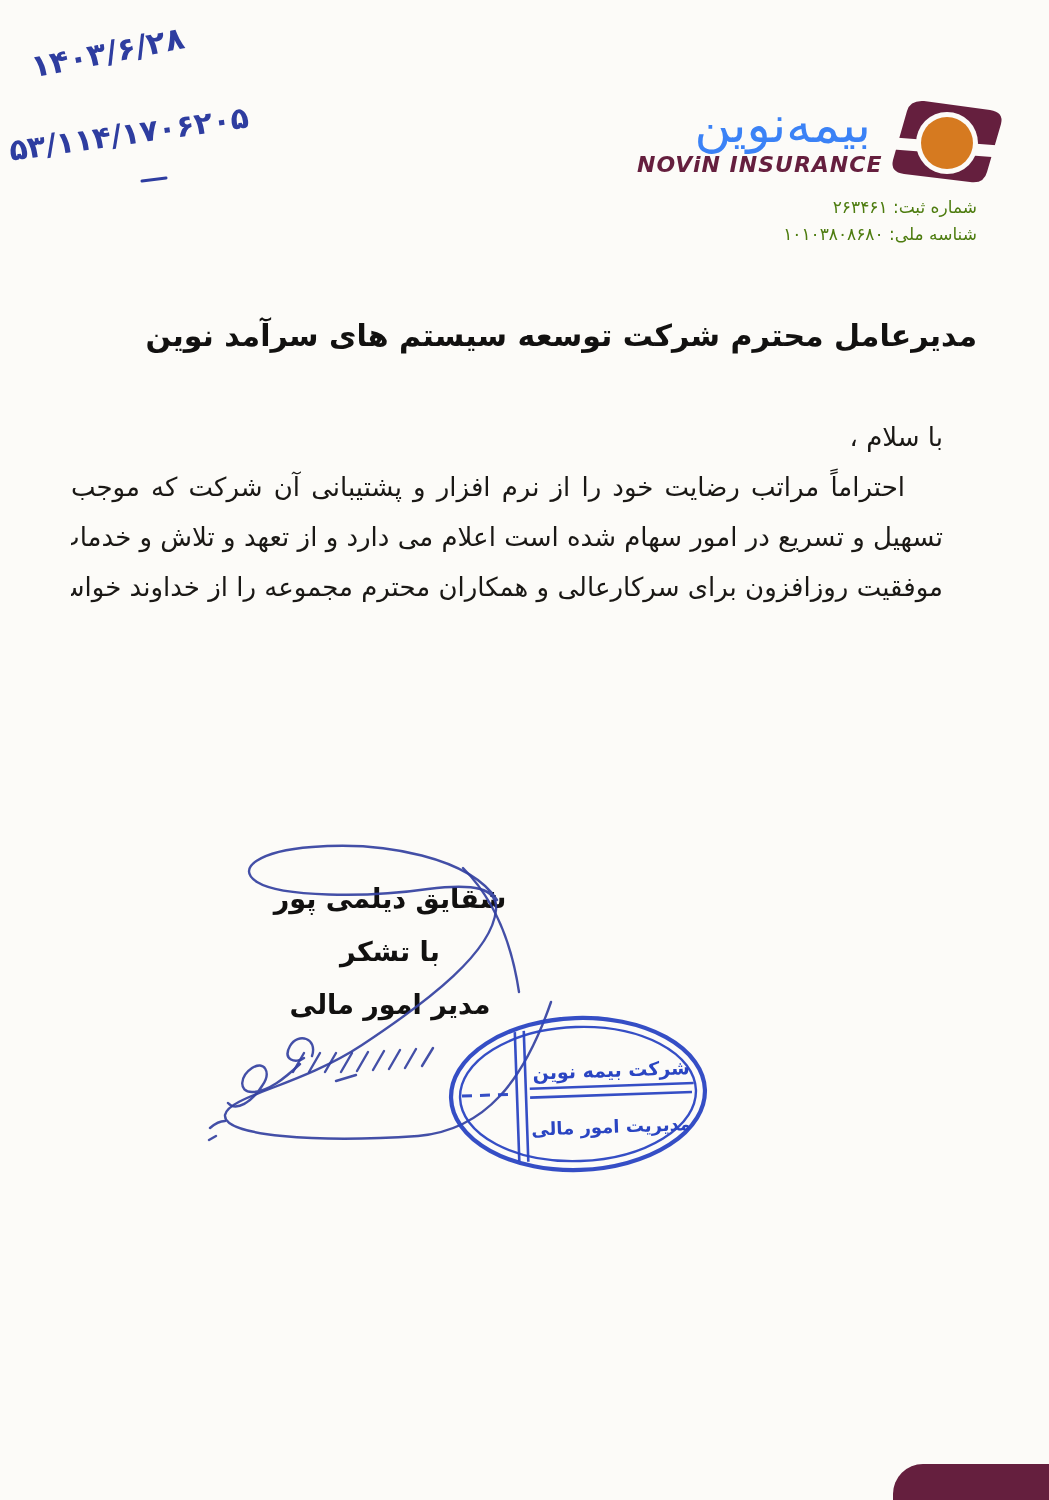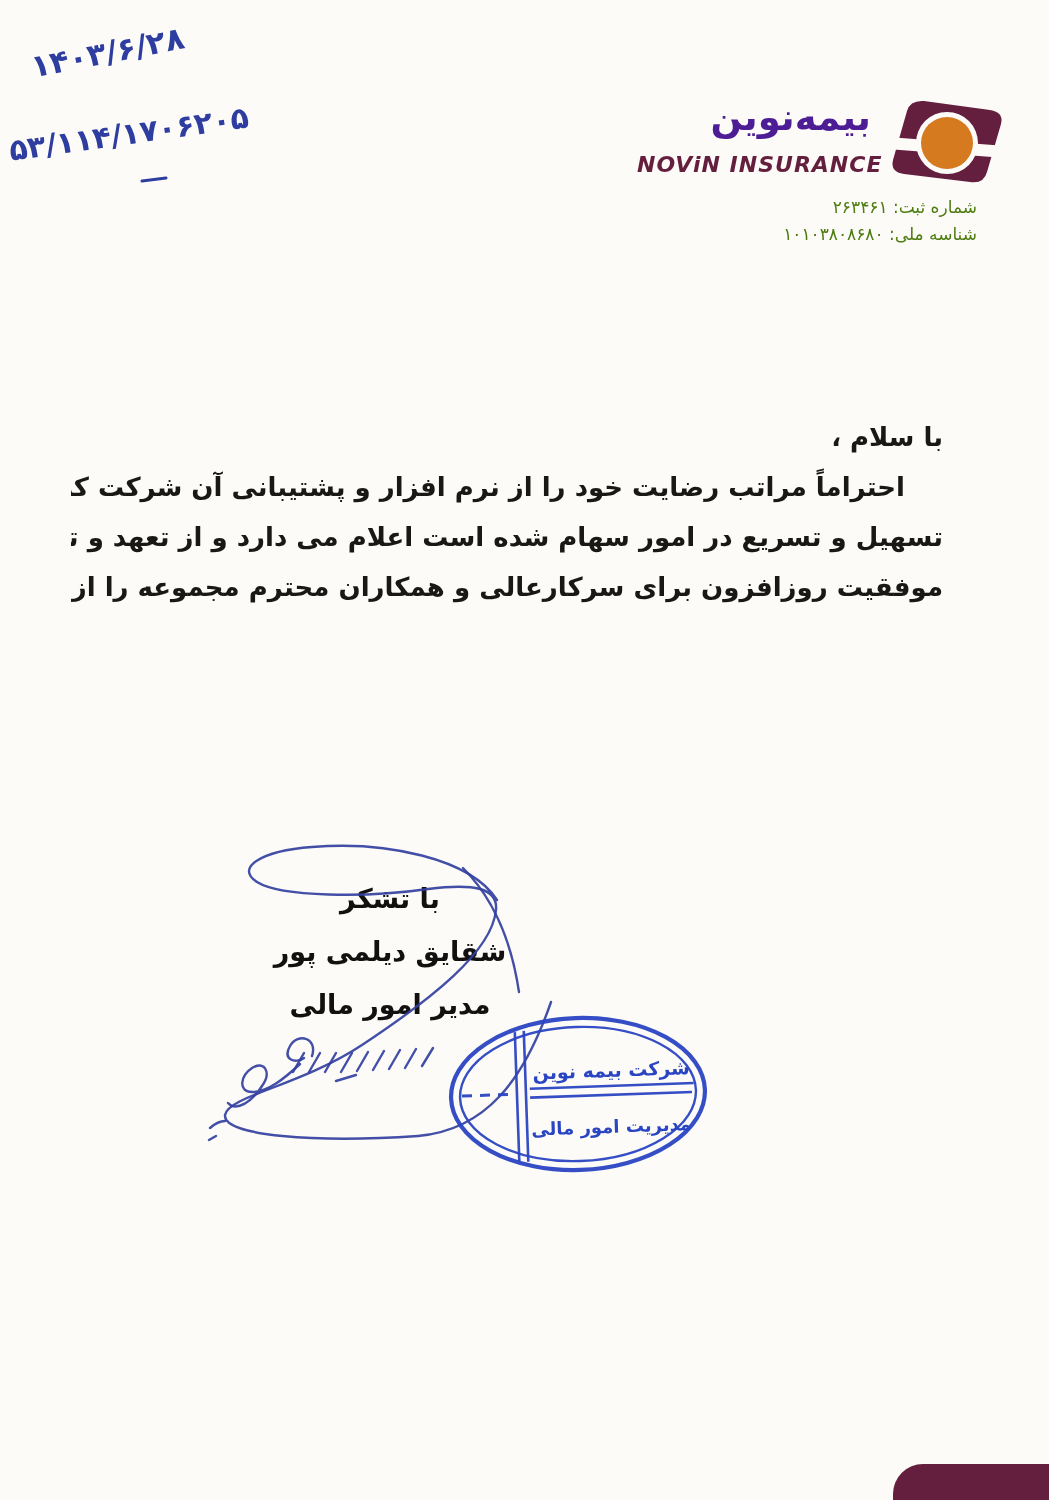--- a/index.html
+++ b/index.html
@@ -11,41 +11,41 @@
   }
   
   .hw{
     position:absolute;color:#2e3da0;font-weight:bold;
     letter-spacing:3px;white-space:nowrap;
   }
   .hw-date{top:34px;left:30px;font-size:31px;transform:rotate(-11deg);}
   .hw-ref{top:116px;left:8px;font-size:30px;transform:rotate(-8deg);}
   
   .brand-fa{
-    position:absolute;top:96px;right:178px;font-size:37px;font-weight:bold;
-    color:#4c1d95;letter-spacing:-1px;white-space:nowrap;
+    position:absolute;top:96px;right:178px;font-size:50px;font-weight:normal;
+    color:#3b82f6;letter-spacing:-1px;white-space:nowrap;
   }
   .brand-en{
     position:absolute;top:152px;right:180px;width:232px;font-size:22px;
     font-weight:bold;font-style:italic;color:#651f3e;letter-spacing:1px;
     text-align:center;white-space:nowrap;
   }
   .logo-mark-svg{position:absolute;top:90px;left:878px;}
   .reg-block{
     position:absolute;top:194px;right:72px;text-align:right;
     font-size:17px;line-height:27px;color:#4d7c0f;
   }
   
   .heading{
     position:absolute;top:318px;right:72px;font-size:30px;font-weight:bold;
     white-space:nowrap;color:#121110;
   }
   .body-block{
     position:absolute;top:412px;right:106px;left:71px;
-    font-size:26px;line-height:50px;color:#1a1815;font-weight:bold;
+    font-size:26px;line-height:50px;color:#1a1815;
   }
   .line{overflow:hidden;white-space:nowrap;}
   .jline{text-align:justify;text-align-last:justify;}
   .rline{text-align:right;}
   .indent{padding-right:38px;}
   .sig-block{
     position:absolute;top:872px;left:268px;width:244px;text-align:center;
     font-size:27px;font-weight:bold;line-height:53px;color:#121110;
   }
   
@@ -75,31 +75,32 @@
     <path d="M 888 137 L 1006 146 L 1005 158 L 887 149 Z" fill="#fcfbf8"></path>
     <circle cx="947" cy="143" r="31" fill="#fcfbf8"></circle>
     <circle cx="947" cy="143" r="26" fill="#d67a20"></circle>
   </svg>
 
   <div class="reg-block" dir="rtl">
     <div>شماره ثبت: ۲۶۳۴۶۱</div>
     <div>شناسه ملی: ۱۰۱۰۳۸۰۸۶۸۰</div>
   </div>
 
+  <div class="heading" dir="rtl">مدیرعامل محترم شرکت توسعه سیستم های سرآمد نوین</div>
 
   <div class="body-block" dir="rtl">
     <div class="line rline">با سلام ،</div>
     <div class="line jline indent">احتراماً مراتب رضایت خود را از نرم افزار و پشتیبانی آن شرکت که موجب</div>
     <div class="line jline">تسهیل و تسریع در امور سهام شده است اعلام می دارد و از تعهد و تلاش و خدمات آن</div>
     <div class="line jline">موفقیت روزافزون برای سرکارعالی و همکاران محترم مجموعه را از خداوند خواستاریم.</div>
   </div>
 
   <div class="sig-block" dir="rtl">
+    <div>شقایق دیلمی پور</div>
     <div>با تشکر</div>
-    <div>شقایق دیلمی پور</div>
     <div>مدیر امور مالی</div>
   </div>
 
   <svg class="ink-overlay" width="1049" height="1500" viewBox="0 0 1049 1500">
 
     <path d="M 142 181 l 24 -3" stroke="#2e3da0" stroke-width="3" fill="none" stroke-linecap="round"></path>
 
     <g stroke="#33409f" stroke-width="2.4" fill="none" stroke-linecap="round" stroke-opacity="0.92">
       <path d="M 497 900 C 470 858 385 841 312 847 C 260 851 235 868 257 882
                C 281 897 366 898 428 889 C 474 883 498 888 496 910

